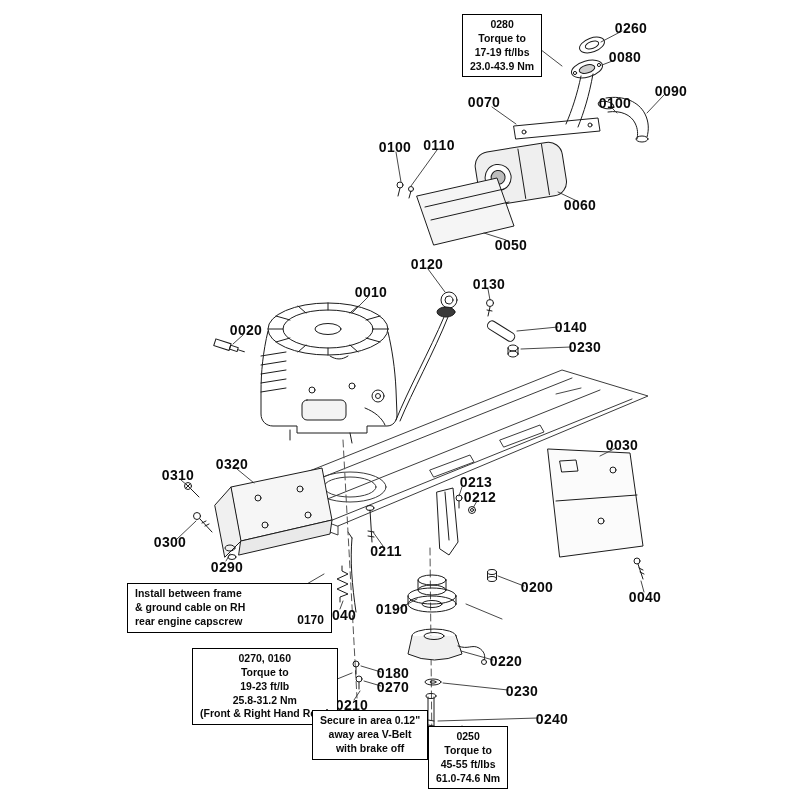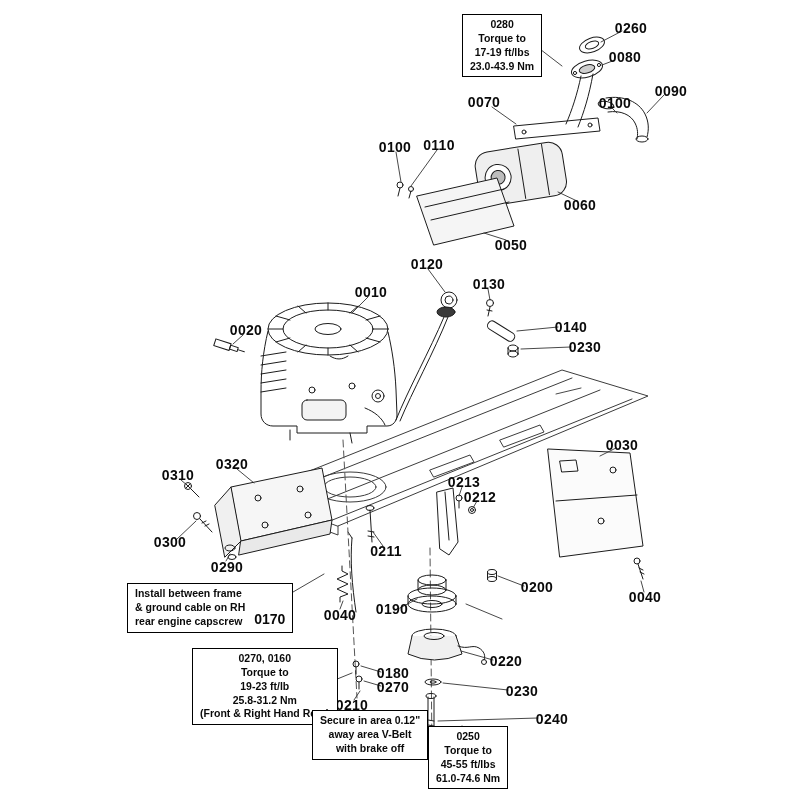--- a/index.html
+++ b/index.html
@@ -11,21 +11,21 @@
     position:absolute; transform:translate(-50%,-50%);
     font-size:14px; font-weight:bold; letter-spacing:.3px; white-space:nowrap; color:#0a0a0a;
   }
   .note {
     position:absolute; border:1.5px solid #000; background:#fff;
     padding:3px 7px; font-size:10.5px; font-weight:bold; line-height:1.32;
     text-align:center; white-space:nowrap; color:#0a0a0a;
   }
   .note.install { display:flex; align-items:flex-end; gap:9px; }
   .install-text { text-align:left; }
-  .install-num { font-size:14px; }
+  .install-num { font-size:12px;margin-left:43px; }
 </style>
 </head>
 <body>
 
 <div class="stage">
 
   <svg class="art" viewBox="0 0 800 800">
     <g fill="none" stroke="#1c1c1c" stroke-width="1" stroke-linecap="round" stroke-linejoin="round">
 
       <g>
@@ -269,21 +269,21 @@
   <div class="lbl" style="left:511px;top:245px">0050</div>
   <div class="lbl" style="left:427px;top:264px">0120</div>
   <div class="lbl" style="left:371px;top:292px">0010</div>
   <div class="lbl" style="left:489px;top:284px">0130</div>
   <div class="lbl" style="left:571px;top:327px">0140</div>
   <div class="lbl" style="left:585px;top:347px">0230</div>
   <div class="lbl" style="left:246px;top:330px">0020</div>
   <div class="lbl" style="left:622px;top:445px">0030</div>
   <div class="lbl" style="left:178px;top:475px">0310</div>
   <div class="lbl" style="left:232px;top:464px">0320</div>
-  <div class="lbl" style="left:464px;top:482px">0213</div>
+  <div class="lbl" style="left:476px;top:482px">0213</div>
   <div class="lbl" style="left:480px;top:497px">0212</div>
   <div class="lbl" style="left:170px;top:542px">0300</div>
   <div class="lbl" style="left:227px;top:567px">0290</div>
   <div class="lbl" style="left:386px;top:551px">0211</div>
   <div class="lbl" style="left:537px;top:587px">0200</div>
   <div class="lbl" style="left:645px;top:597px">0040</div>
   <div class="lbl" style="left:340px;top:615px">0040</div>
   <div class="lbl" style="left:392px;top:609px">0190</div>
   <div class="lbl" style="left:506px;top:661px">0220</div>
   <div class="lbl" style="left:393px;top:673px">0180</div>

